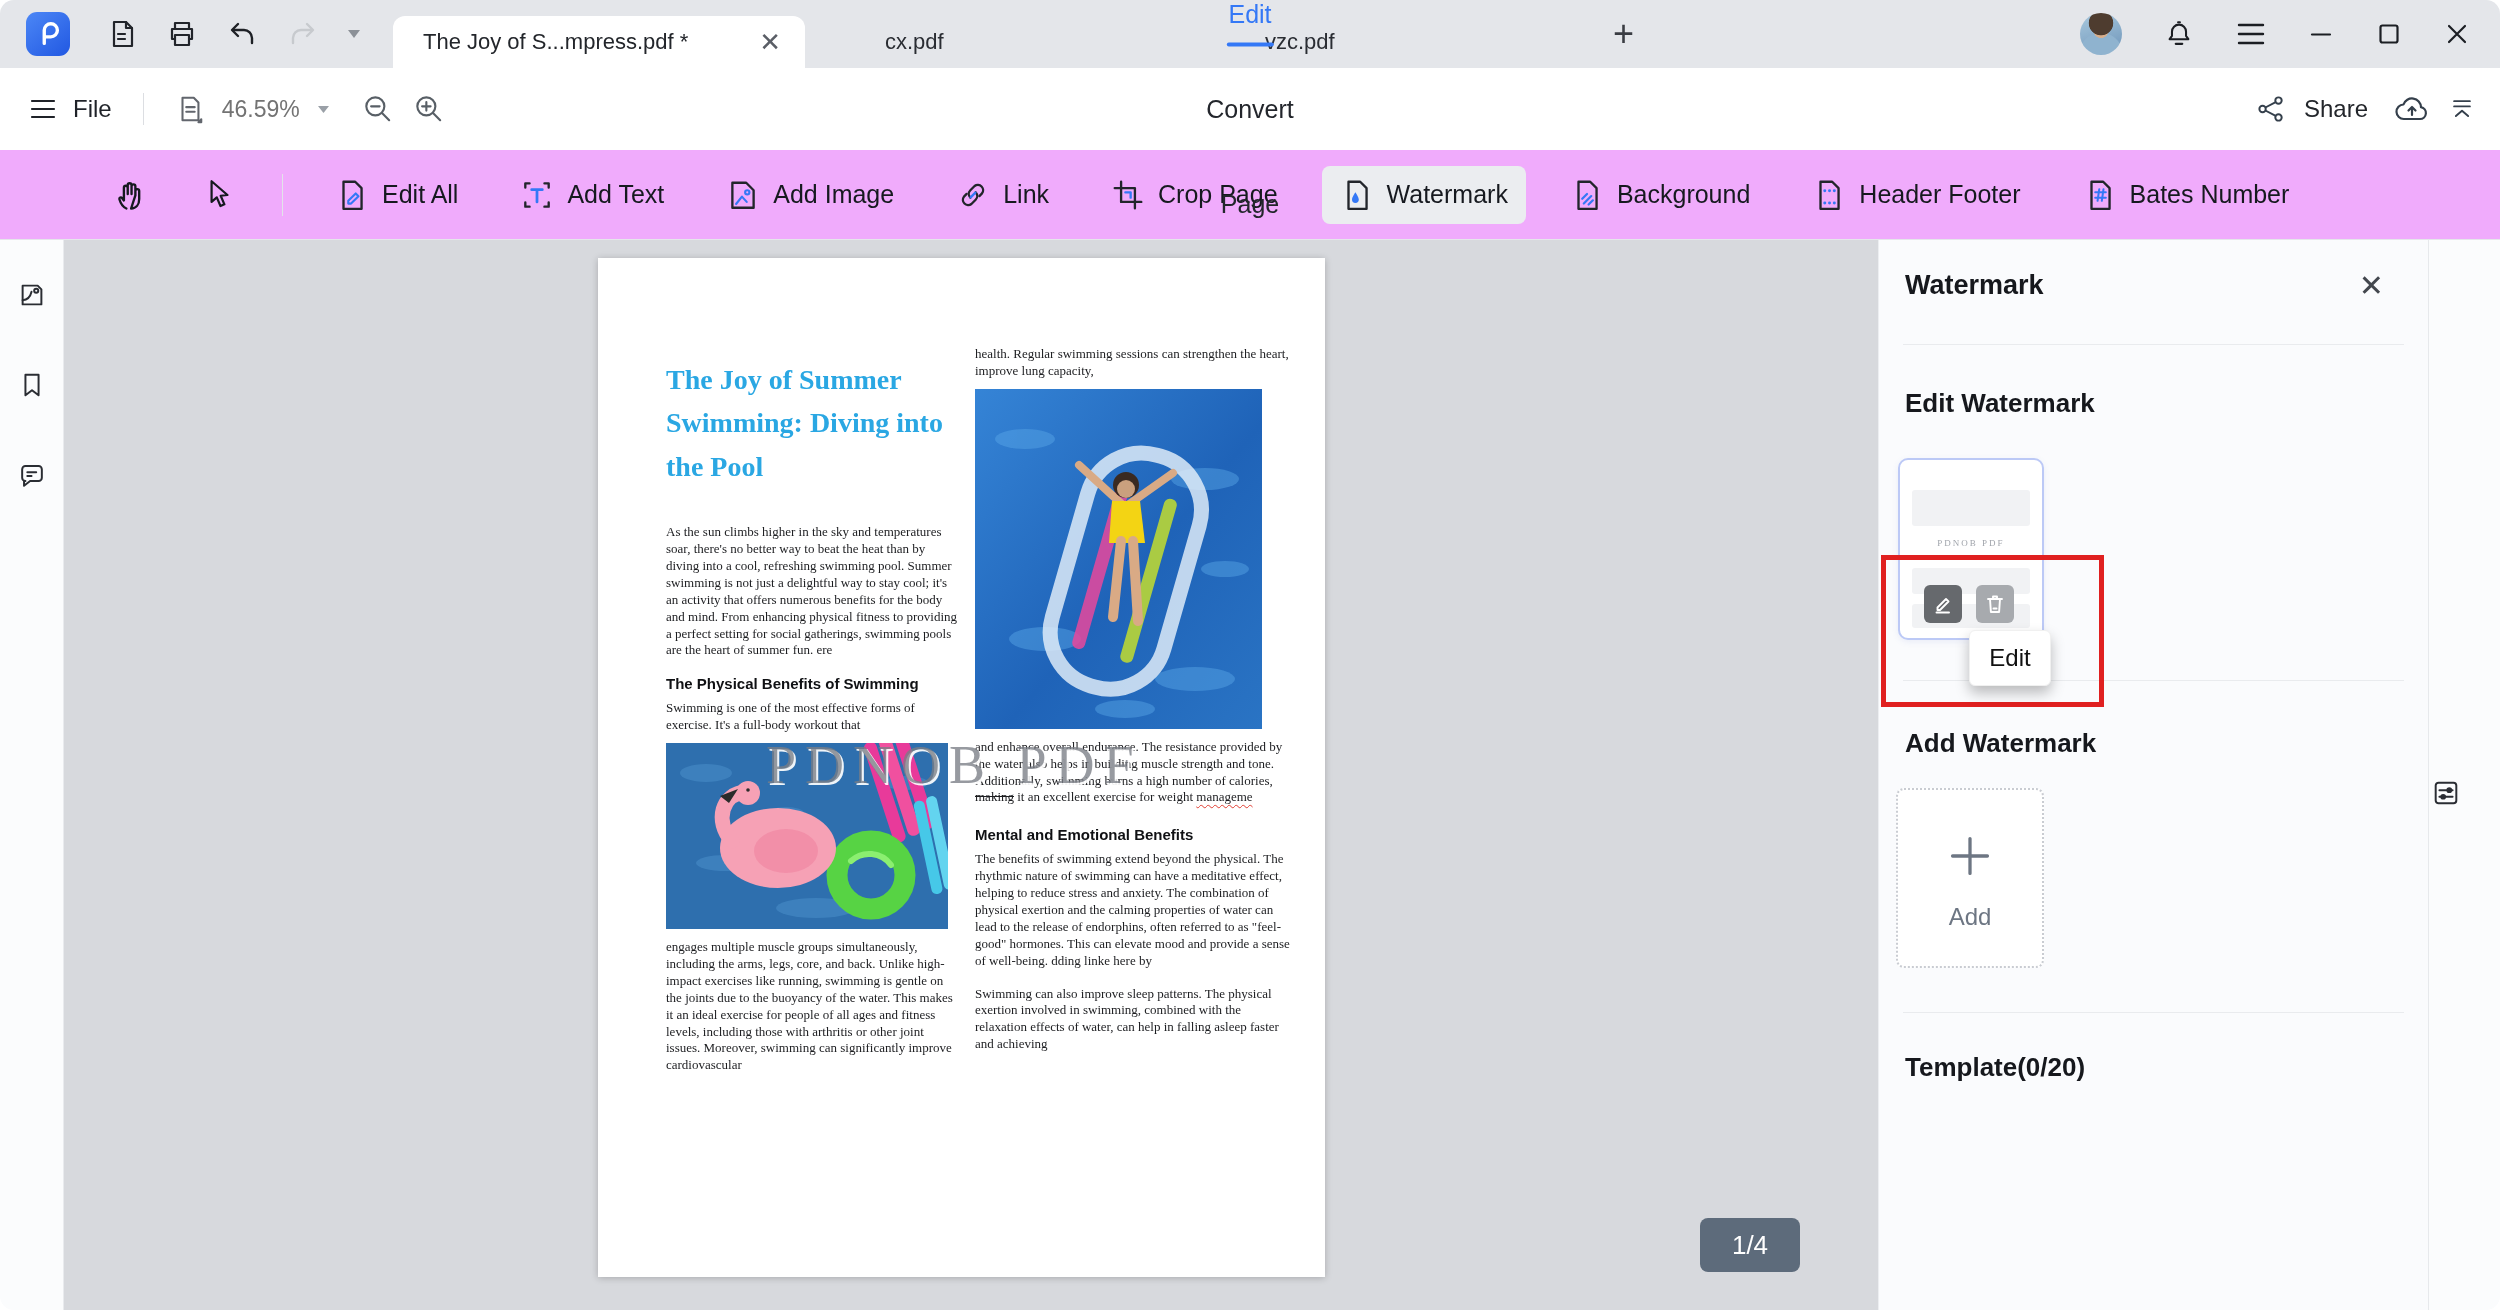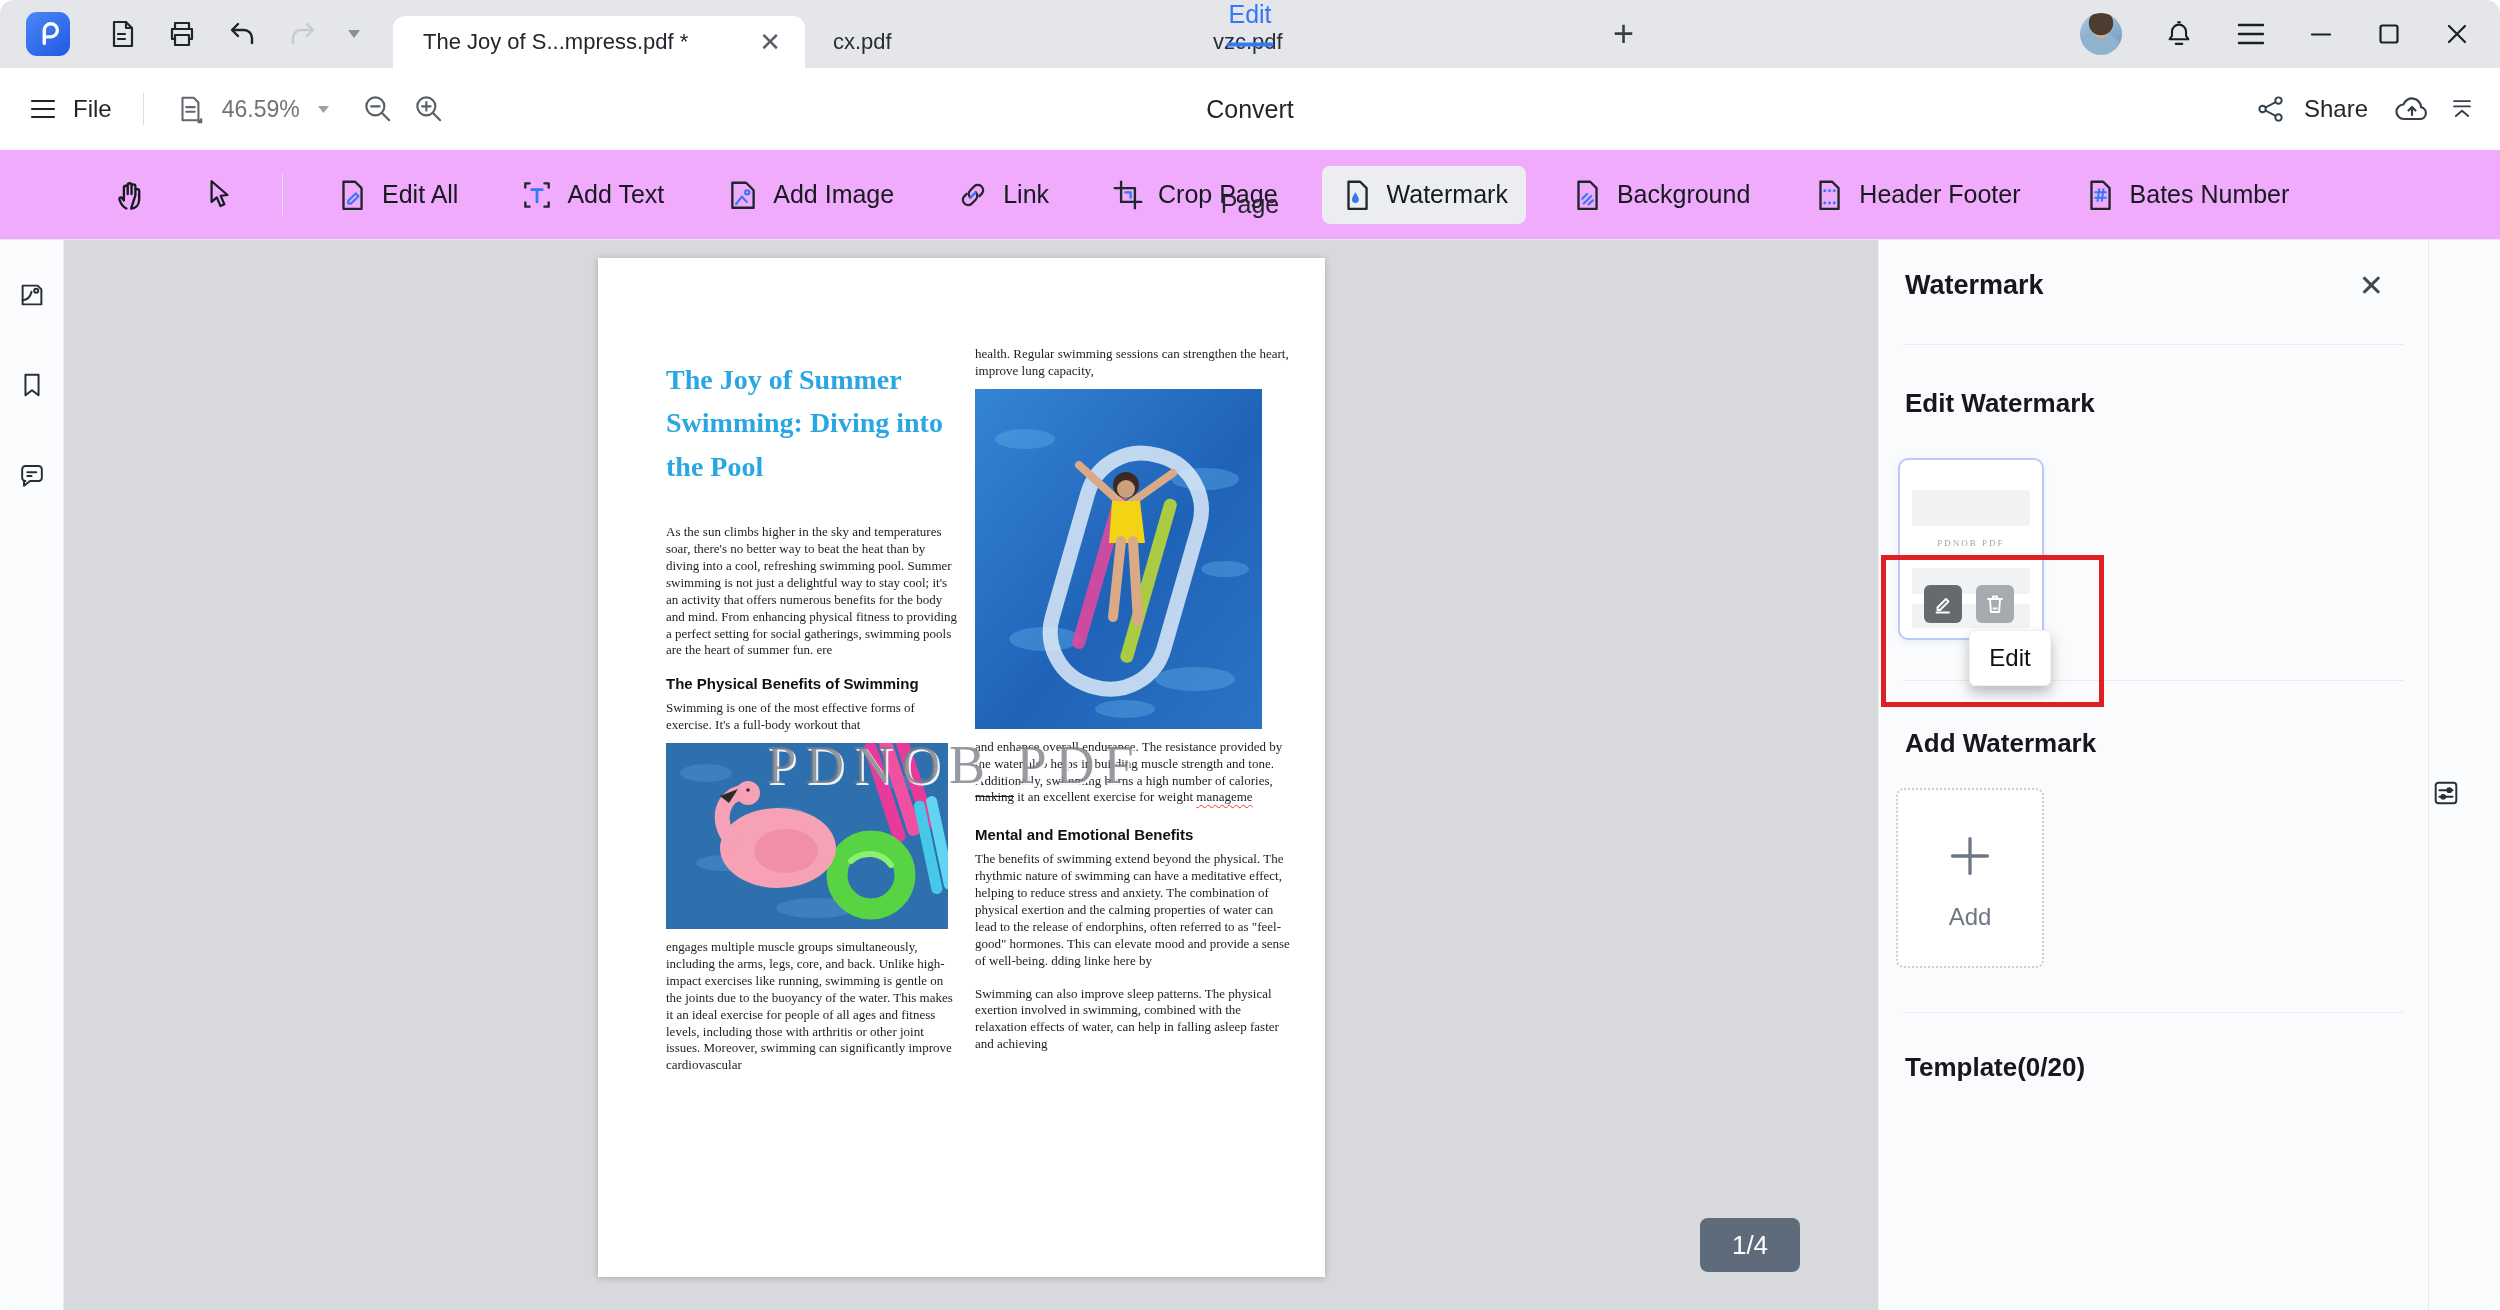--- a/index.html
+++ b/index.html
@@ -12,21 +12,21 @@
   .titlebar{height:68px;background:#e4e6ea;display:flex;align-items:center;}
   .tb-icons{display:flex;align-items:center;gap:27px;margin-left:26px;}
   .logo{width:44px;height:44px;border-radius:11px;background:linear-gradient(140deg,#4c87f6,#2158e2);
         display:flex;align-items:center;justify-content:center;margin-right:10px;flex:none;}
   .ibtn{background:none;border:none;padding:0;cursor:pointer;display:flex;align-items:center;}
   .tabs{display:flex;align-items:flex-end;height:100%;margin-left:32px;flex:1;min-width:0;}
   .tab-active{height:52px;width:412px;background:#fff;border-radius:12px 12px 0 0;
               display:flex;align-items:center;padding:0 18px 0 30px;flex:none;}
   .tab-label{font-size:22px;color:#23262b;flex:1;white-space:nowrap;overflow:hidden;}
   .tab-x{font-size:26px;color:#5a5e66;background:none;border:none;cursor:pointer;line-height:1;}
-  .tab-plain{height:52px;width:380px;display:flex;align-items:center;padding-left:28px;
+  .tab-plain{height:52px;width:380px;display:flex;align-items:center;padding-left:80px;
              font-size:22px;color:#2a2d33;flex:none;background:none;border:none;cursor:pointer;}
   .newtab{background:none;border:none;font-size:36px;font-weight:300;color:#3a3d43;cursor:pointer;
           align-self:center;margin-left:42px;line-height:1;}
   .tb-right{display:flex;align-items:center;gap:42px;margin-right:30px;}
   .avatar{width:42px;height:42px;border-radius:50%;flex:none;
     background:
       radial-gradient(circle at 50% 24%, #4e3c2f 0 31%, rgba(0,0,0,0) 33%),
       radial-gradient(circle at 50% 42%, #d7ae8c 0 22%, rgba(0,0,0,0) 24%),
       radial-gradient(circle at 50% 100%, #8fb3cf 0 46%, rgba(0,0,0,0) 48%),
       linear-gradient(160deg,#a9c9de,#6c93b8);}

